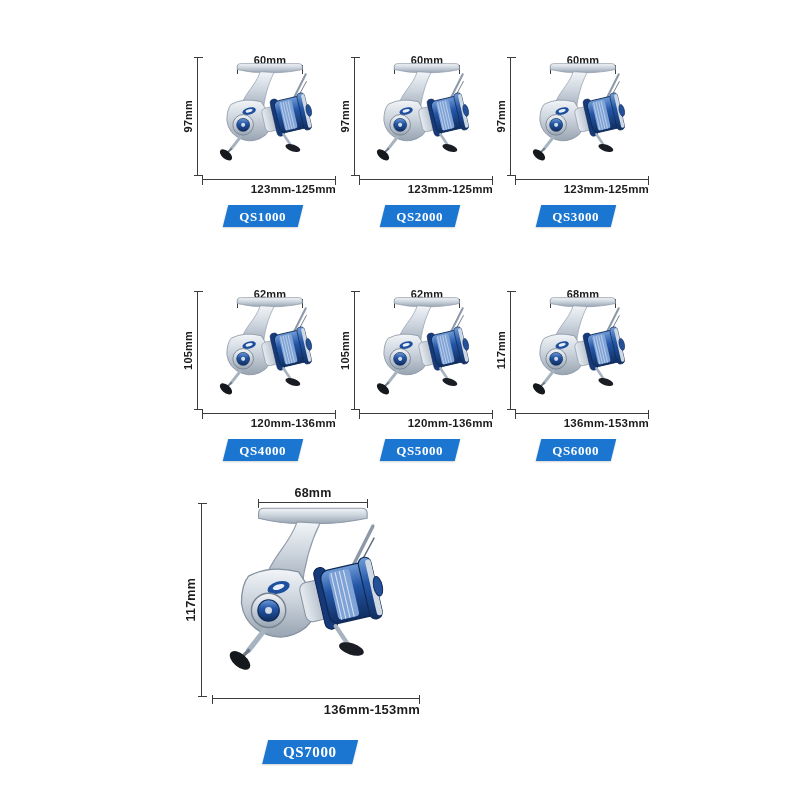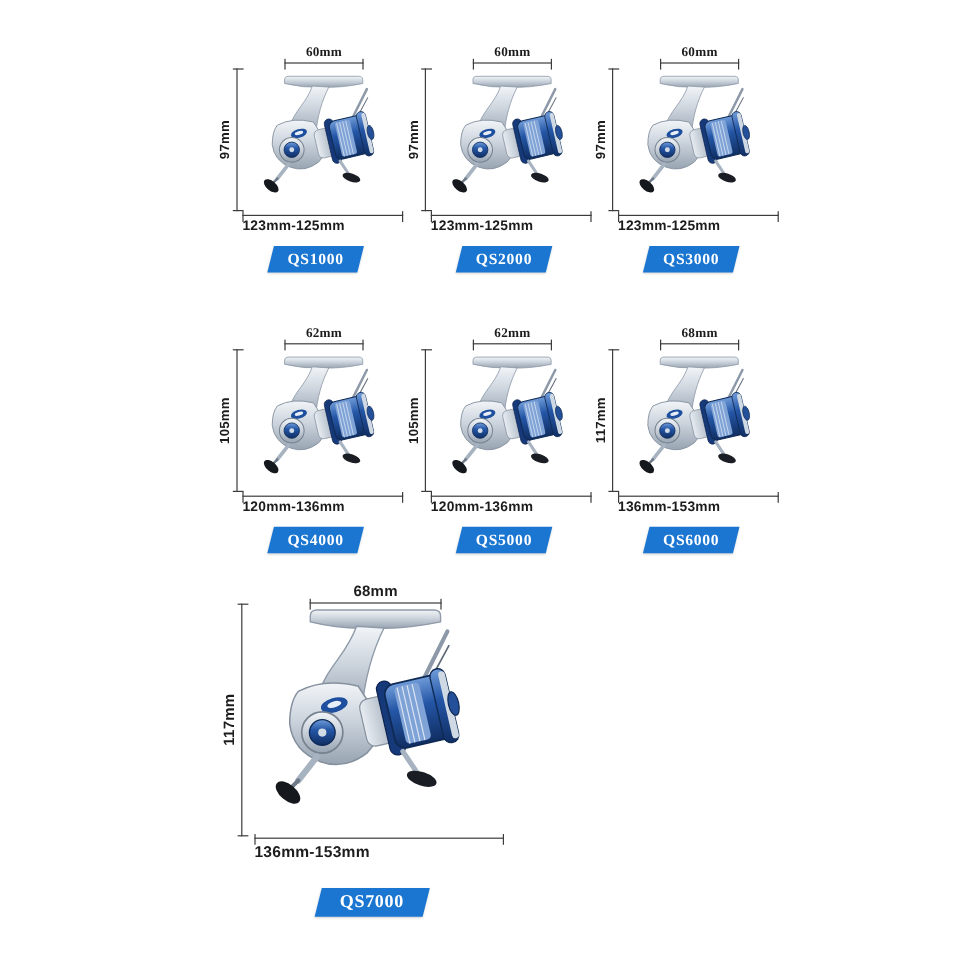--- a/index.html
+++ b/index.html
@@ -7,21 +7,21 @@
   .sheet { position:relative; width:800px; height:800px; background:#ffffff; overflow:hidden; }
 
   .fig { position:absolute; }
   .fig.small { width:170px; height:196px; }
   .fig.large { width:300px; height:292px; }
 
   .dim-label { font-size:11px; font-weight:bold; color:#1c1c1c; letter-spacing:0.2px; }
 
   
   .dim-top { position:absolute; text-align:center; }
-  .small .dim-top { left:59px; top:0; width:66px;font-family:Liberation Serif, serif; }
+  .small .dim-top { left:59px; top:16px; width:66px; }
   .large .dim-top { left:98px; top:0; width:110px; }
   .dim-top .dim-label { display:block; margin-bottom:2px; }
 
   .hline { position:relative; height:0; border-top:1.4px solid #3c3c3c; }
   .hline::before,.hline::after { content:""; position:absolute; top:-4px; height:9px; width:0; border-left:1.4px solid #3c3c3c; }
   .hline::before { left:0; } .hline::after { right:0; }
 
   
   .dim-left { position:absolute; display:flex; align-items:center; }
   .small .dim-left { left:4px; top:19px; height:119px; }
@@ -30,21 +30,21 @@
   .vline { position:relative; width:0; height:100%; border-left:1.4px solid #3c3c3c; }
   .vline::before,.vline::after { content:""; position:absolute; left:-4.5px; width:9px; height:0; border-top:1.4px solid #3c3c3c; }
   .vline::before { top:0; } .vline::after { bottom:0; }
 
   
   .reel-img { position:absolute; }
   .small .reel-img { left:30px; top:24px; width:120px; height:112px; }
   .large .reel-img { left:50px; top:20px; width:200px; height:186px; }
 
   
-  .dim-bottom { position:absolute; text-align:left; }
+  .dim-bottom { position:absolute; text-align:right; }
   .small .dim-bottom { left:24px; top:141px; width:134px; }
   .large .dim-bottom { left:52px; top:212px; width:208px; }
   .dim-bottom .dim-label { display:block; margin-top:3px; font-size:11.5px; }
   .large .dim-top .dim-label, .large .dim-left .dim-label { font-size:12.5px; }
   .large .dim-bottom .dim-label { font-size:13px; }
 
   
   .badge { position:absolute; left:50%; background:#1b76d2; transform:translateX(-50%) skewX(-14deg);
            padding:2px 14px; box-shadow:0 1px 2px rgba(0,0,0,0.18); }
   .small .badge { top:167px; }

